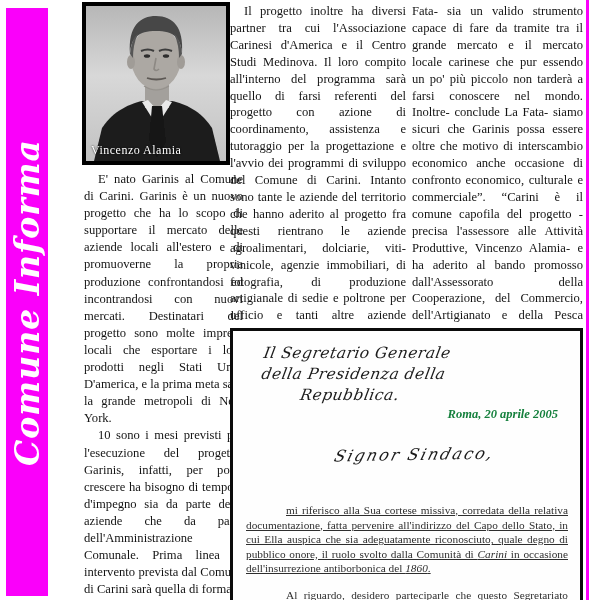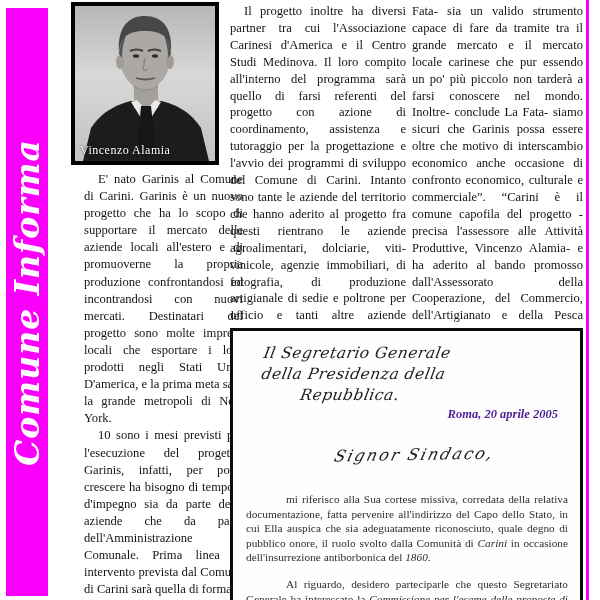--- a/index.html
+++ b/index.html
@@ -10,21 +10,21 @@
   .masthead{position:absolute;left:6px;top:8px;width:42px;height:588px;
             display:flex;align-items:center;justify-content:center;}
   .masthead-title{transform:rotate(-90deg);white-space:nowrap;color:#ffffff;
             font-family:"DejaVu Serif", serif;font-style:italic;font-weight:bold;
             font-size:33px;letter-spacing:1px;}
 
   
   .right-rule{position:absolute;left:586px;top:0;width:3px;height:600px;}
 
   
-  .photo-frame{position:absolute;left:71px;top:2px;width:148px;height:163px;
+  .photo-frame{position:absolute;left:82px;top:2px;width:148px;height:163px;
                border:4px solid #000;box-sizing:border-box;background:#6d28d9;overflow:hidden;}
   .photo-frame svg{display:block;width:100%;height:100%;}
   .photo-caption{position:absolute;left:5px;bottom:3px;color:#ffffff;
                  font-family:"Liberation Serif", serif;font-size:12px;letter-spacing:.5px;
                  text-shadow:0 0 2px #000;}
 
   
   .col{position:absolute;text-align:justify;font-size:12.6px;line-height:17.1px;
        color:#141414;overflow:hidden;}
   .col p{margin:0;text-indent:14px;}
@@ -34,27 +34,27 @@
   #col-right{left:412px;top:3px;width:171px;height:324px;line-height:16.9px;}
 
   
   .letter{position:absolute;left:230px;top:328px;width:353px;height:272px;
           box-sizing:border-box;border:3px solid #0b0b0b;border-bottom:none;
           background:#fefefe;overflow:hidden;}
   .letter-header{position:absolute;top:12px;left:8px;width:225px;text-align:center;
           font-family:"DejaVu Serif", serif;font-style:italic;color:#1c1c1c;
           font-size:15.5px;line-height:21px;transform:skewX(-10deg);letter-spacing:.5px;}
   .letter-date{position:absolute;top:76px;right:22px;width:170px;text-align:right;
-          font-style:italic;font-weight:bold;font-size:12.5px;color:#4c1d95;}
+          font-style:italic;font-weight:bold;font-size:12.5px;color:#15803d;}
   .letter-salutation{position:absolute;top:114px;left:102px;
           font-family:"DejaVu Serif", serif;font-style:italic;font-size:16px;
           letter-spacing:2px;color:#1a1a1a;transform:skewX(-16deg) rotate(-1deg);}
   .letter-body{position:absolute;top:160px;left:13px;width:322px;text-align:justify;
           font-size:11.3px;line-height:14.6px;color:#2e2e2e;}
-  .letter-body p{margin:1px 0 12px 0;text-indent:40px;}
+  .letter-body p{margin:12px 0 12px 0;text-indent:40px;text-decoration:underline;}
   .letter-body .it{font-style:italic;}
 </style>
 </head>
 <body>
 
 <div id="page">
 
   <div class="masthead" style="background:#FA00FA;">
     <span class="masthead-title">Comune Informa</span>
   </div>

